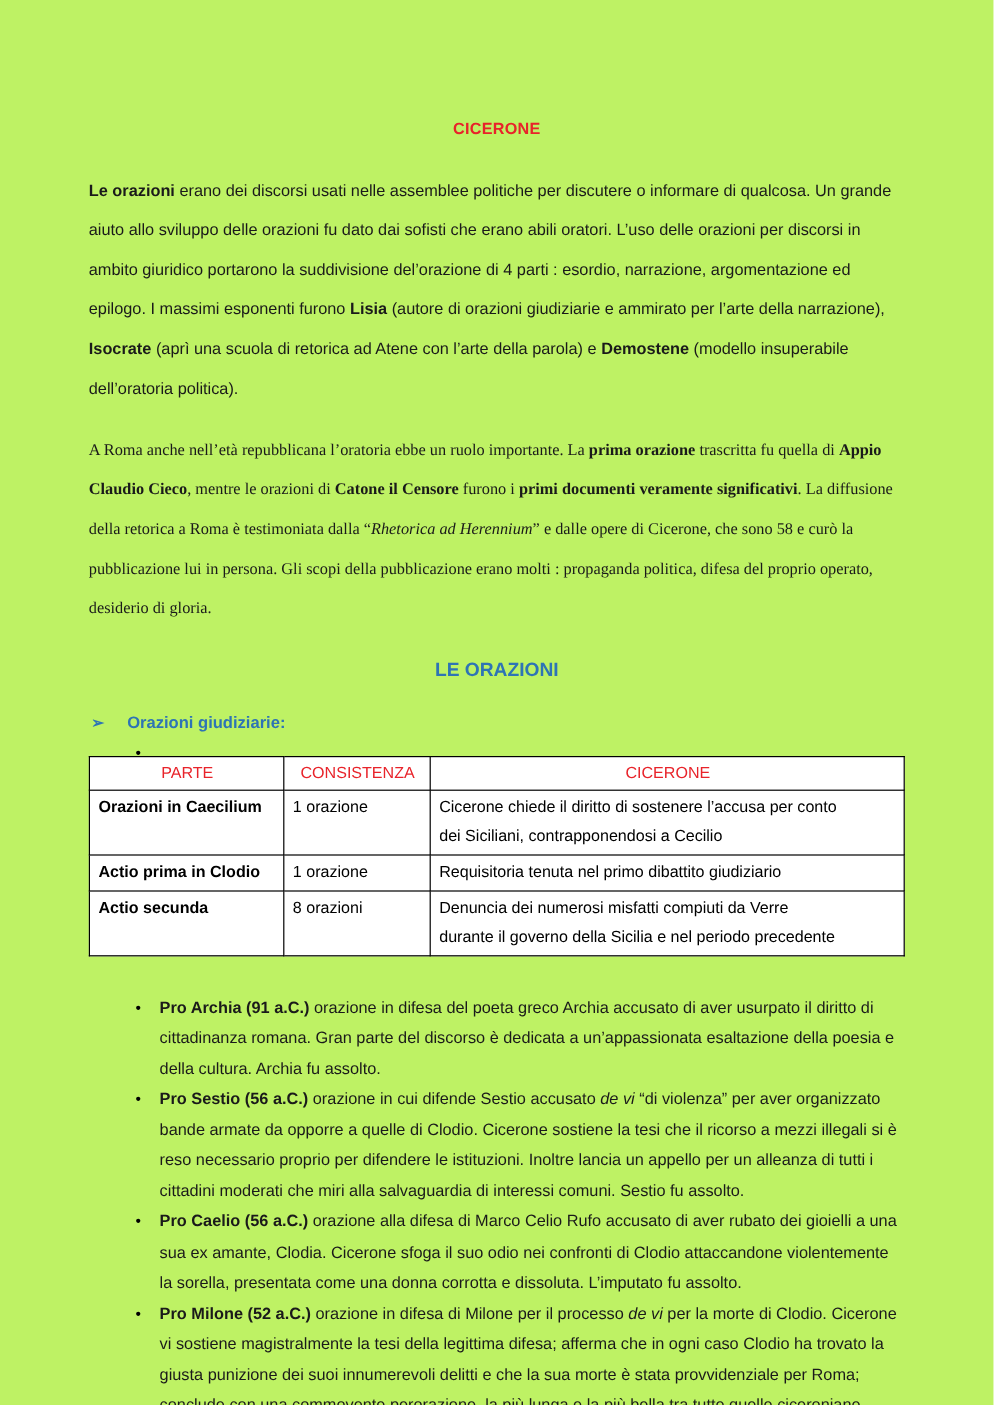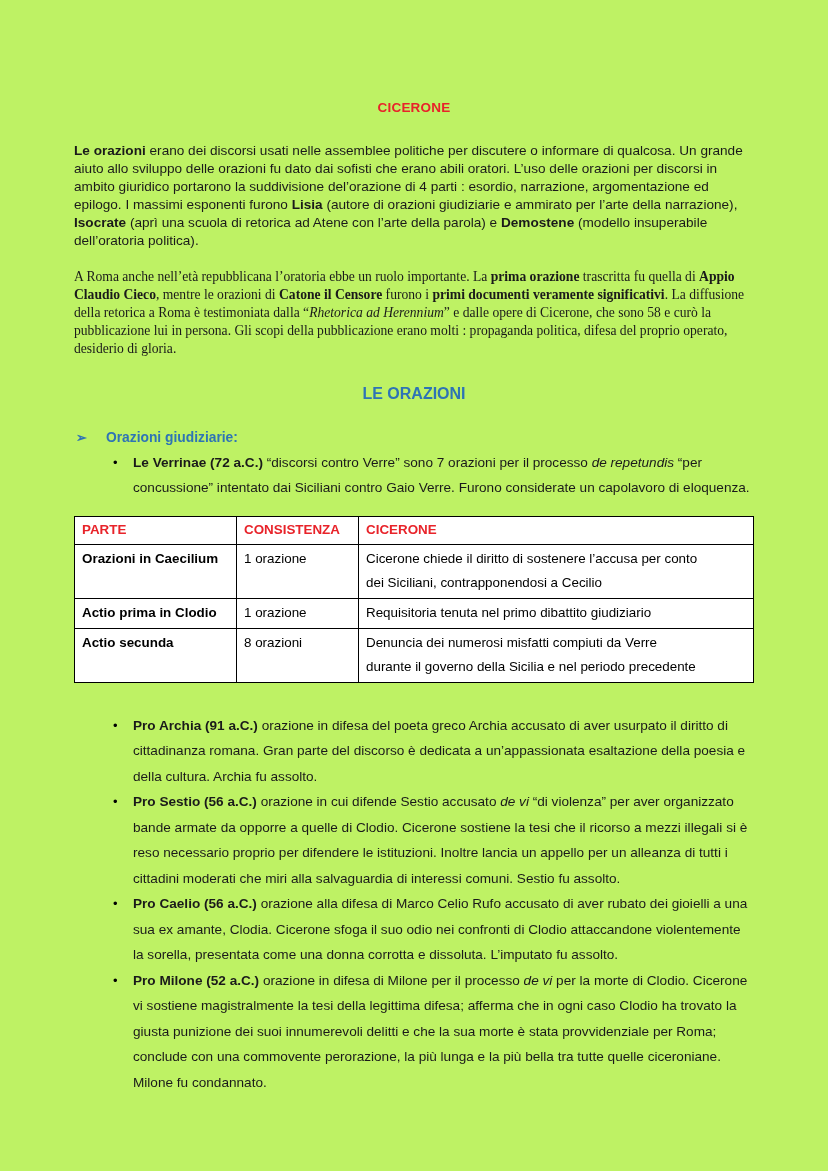--- a/index.html
+++ b/index.html
@@ -41,21 +41,21 @@
     font-weight: bold;
     font-size: 16px;
     margin: 0;
     padding-top: 26px;
     padding-bottom: 2px;
     line-height: 1.3;
   }
   
   p.body-par {
     font-size: 13.6px;
-    line-height: 18px;
+    line-height: 33px;
     margin: 0;
     text-align: left;
     color: #1a1a1a;
   }
   p.par-1 { margin-top: 26px; }
   p.par-2 { margin-top: 18px; font-family: Liberation Serif, serif; }
   b, strong { font-weight: bold; }
   i, em { font-style: italic; }
   
   .arrow-head {
@@ -110,24 +110,25 @@
   table.orations-table td, table.orations-table th {
     border: 1px solid #000000;
     vertical-align: top;
     padding: 2px 6px 3px 7px;
     font-size: 13.4px;
     line-height: 24px;
     text-align: left;
   }
   table.orations-table thead th {
     color: #E8232A;
-    font-weight: bold;
+    font-weight: normal;
     padding-top: 1px;
     padding-bottom: 2px;
     height: 22px;
+    text-align: center;
   }
   table.orations-table tbody td.col-parte {
     font-weight: bold;
   }
   table.orations-table col.c1 { width: 162px; }
   table.orations-table col.c2 { width: 122px; }
   table.orations-table col.c3 { width: 395px; }
   .cell-lines span { display: block; }
   
   .gap-after-table { height: 30px; }
@@ -146,21 +147,20 @@
   <h2 class="section-title">LE ORAZIONI</h2>
 
   <div class="arrow-head">
     <span class="arrow-glyph">➢</span>
     <span>Orazioni giudiziarie:</span>
   </div>
 
   <ul class="bullets verrinae-list">
     <li>
       <span class="dot">•</span>
-      <span><b>Le Verrinae (72 a.C.)</b><span> “discorsi contro Verre” sono 7 orazioni per il processo </span><i>de repetundis</i><span> “per concussione” intentato dai Siciliani contro Gaio Verre. Furono considerate un capolavoro di eloquenza.</span></span>
     </li>
   </ul>
 
   <table class="orations-table">
     <colgroup>
       <col class="c1">
         <col class="c2">
         <col class="c3">
     </colgroup>
     <thead>

